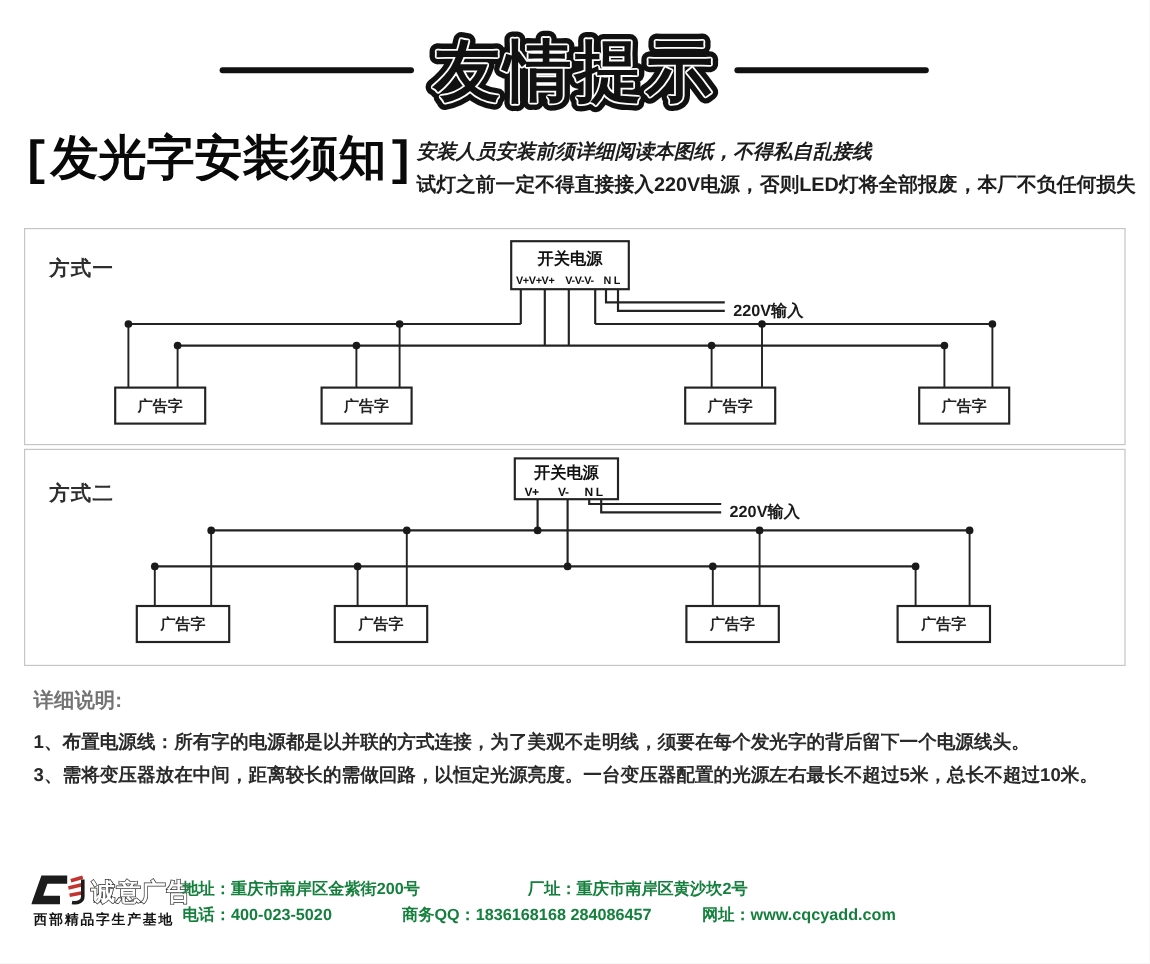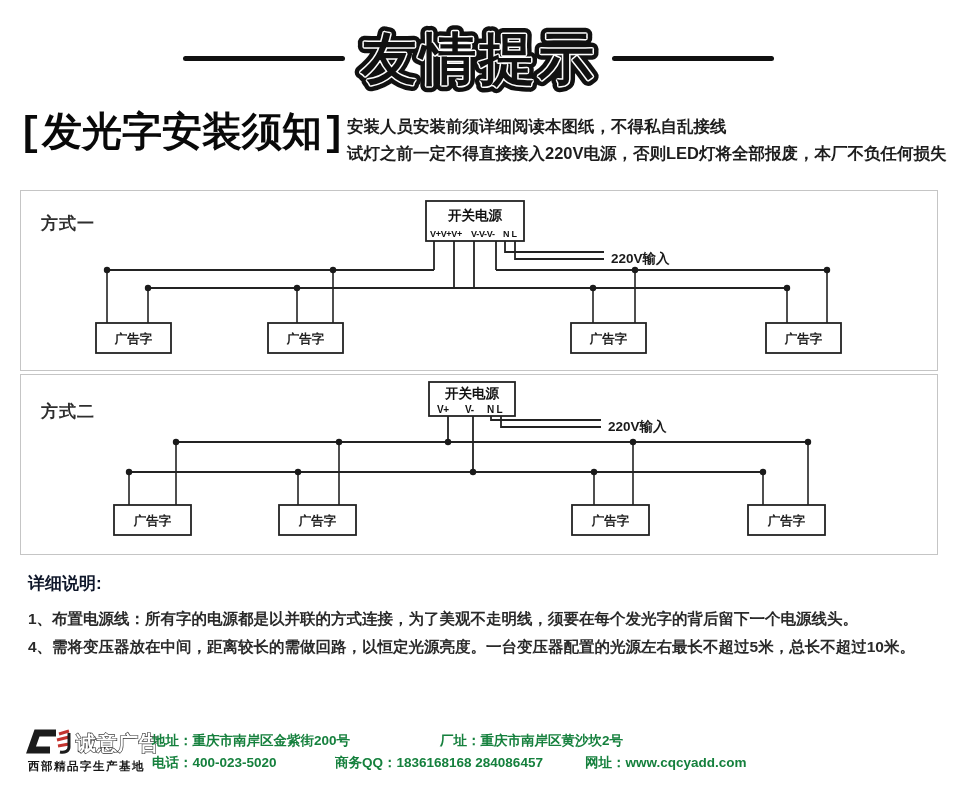--- a/index.html
+++ b/index.html
@@ -5,30 +5,30 @@
   html,body{margin:0;padding:0;background:#f2f2f2;}
   #page{position:relative;width:958px;height:803px;background:#ffffff;overflow:hidden;
         font-family:"Liberation Sans","DejaVu Sans",sans-serif;color:#1a1a1a;
         border-bottom:2px solid #e9e9e9;}
   
   #banner{position:absolute;left:0;top:14px;width:958px;height:92px;}
   
   #notice-heading{position:absolute;left:18px;top:104px;font-size:40px;font-weight:900;
         letter-spacing:0px;color:#090909;white-space:nowrap;font-family:Liberation Mono, monospace;}
   .notice-line{position:absolute;left:347px;font-size:16.5px;font-weight:700;color:#1d1d1d;white-space:nowrap;}
-  #notice-line1{top:116px;}
+  #notice-line1{top:116px;font-style:italic;}
   #notice-line2{top:143px;}
   
   .panel{position:absolute;left:20px;width:916px;height:179px;border:1px solid #c5c5c5;background:#fff;}
   #panel1{top:190px;}
   #panel2{top:374px;}
   .panel svg{position:absolute;left:0;top:0;}
   
   #details{position:absolute;left:28px;top:572px;width:908px;}
-  #details-heading{font-size:17px;font-weight:800;color:#0f172a;margin:0 0 10px 0;}
+  #details-heading{font-size:17px;font-weight:800;color:#737373;margin:0 0 10px 0;}
   .d-item{font-size:15.5px;font-weight:700;color:#2a2a2a;line-height:27px;
           padding-left:22px;text-indent:-22px;margin:0 0 1px 0;}
   .cbx{display:inline-block;width:14px;height:14px;border:2px solid #555;background:#fff;
        margin:0 4px;vertical-align:-2px;text-indent:0;}
   
   #footer{position:absolute;left:0;top:724px;width:852px;height:55px;}
   #footer-logo{position:absolute;left:26px;top:2px;}
   .f-item{position:absolute;font-size:13.5px;font-weight:700;color:#15803d;white-space:nowrap;}
   #f-address{left:152px;top:8px;}
   #f-factory{left:440px;top:8px;}
@@ -136,21 +136,21 @@
         <text x="589.5" y="149.5" text-anchor="middle" font-size="12.5" font-weight="bold" fill="#222">广告字</text>
         <rect x="727" y="130" width="77" height="30" fill="#fff" stroke="#232323" stroke-width="1.8"></rect>
         <text x="765.5" y="149.5" text-anchor="middle" font-size="12.5" font-weight="bold" fill="#222">广告字</text>
         <text x="20" y="42" font-size="17" font-weight="bold" fill="#2e2e2e" letter-spacing="1">方式二</text>
       </svg>
     </div>
 
   <div id="details">
     <div id="details-heading">详细说明:</div>
     <div class="d-item">1、布置电源线：所有字的电源都是以并联的方式连接，为了美观不走明线，须要在每个发光字的背后留下一个电源线头。</div>
-    <div class="d-item">4、需将变压器放在中间，距离较长的需做回路，以恒定光源亮度。一台变压器配置的光源左右最长不超过5米，总长不超过10米。</div>
+    <div class="d-item">3、需将变压器放在中间，距离较长的需做回路，以恒定光源亮度。一台变压器配置的光源左右最长不超过5米，总长不超过10米。</div>
   </div>
 
   <div id="footer">
     <svg id="footer-logo" width="132" height="50" viewBox="0 0 132 50">
       <g>
         <path d="M30 7 L11 7 L5 24 L24 24" fill="none" stroke="#1c1c1c" stroke-width="7" stroke-linejoin="miter"></path>
         <path d="M33 8 l10 -3 M31 14 l12 -3 M32 20 l11 -2" fill="none" stroke="#c3342f" stroke-width="3"></path>
         <path d="M43 7 v14 c0 4 -4 6 -9 5" fill="none" stroke="#1c1c1c" stroke-width="3"></path>
       </g>
       <text id="logo-text" x="50" y="24" font-size="20" font-weight="bold" letter-spacing="1" fill="#ffffff" stroke="#2e2e2e" stroke-width="1.2" paint-order="stroke">诚意广告</text>

